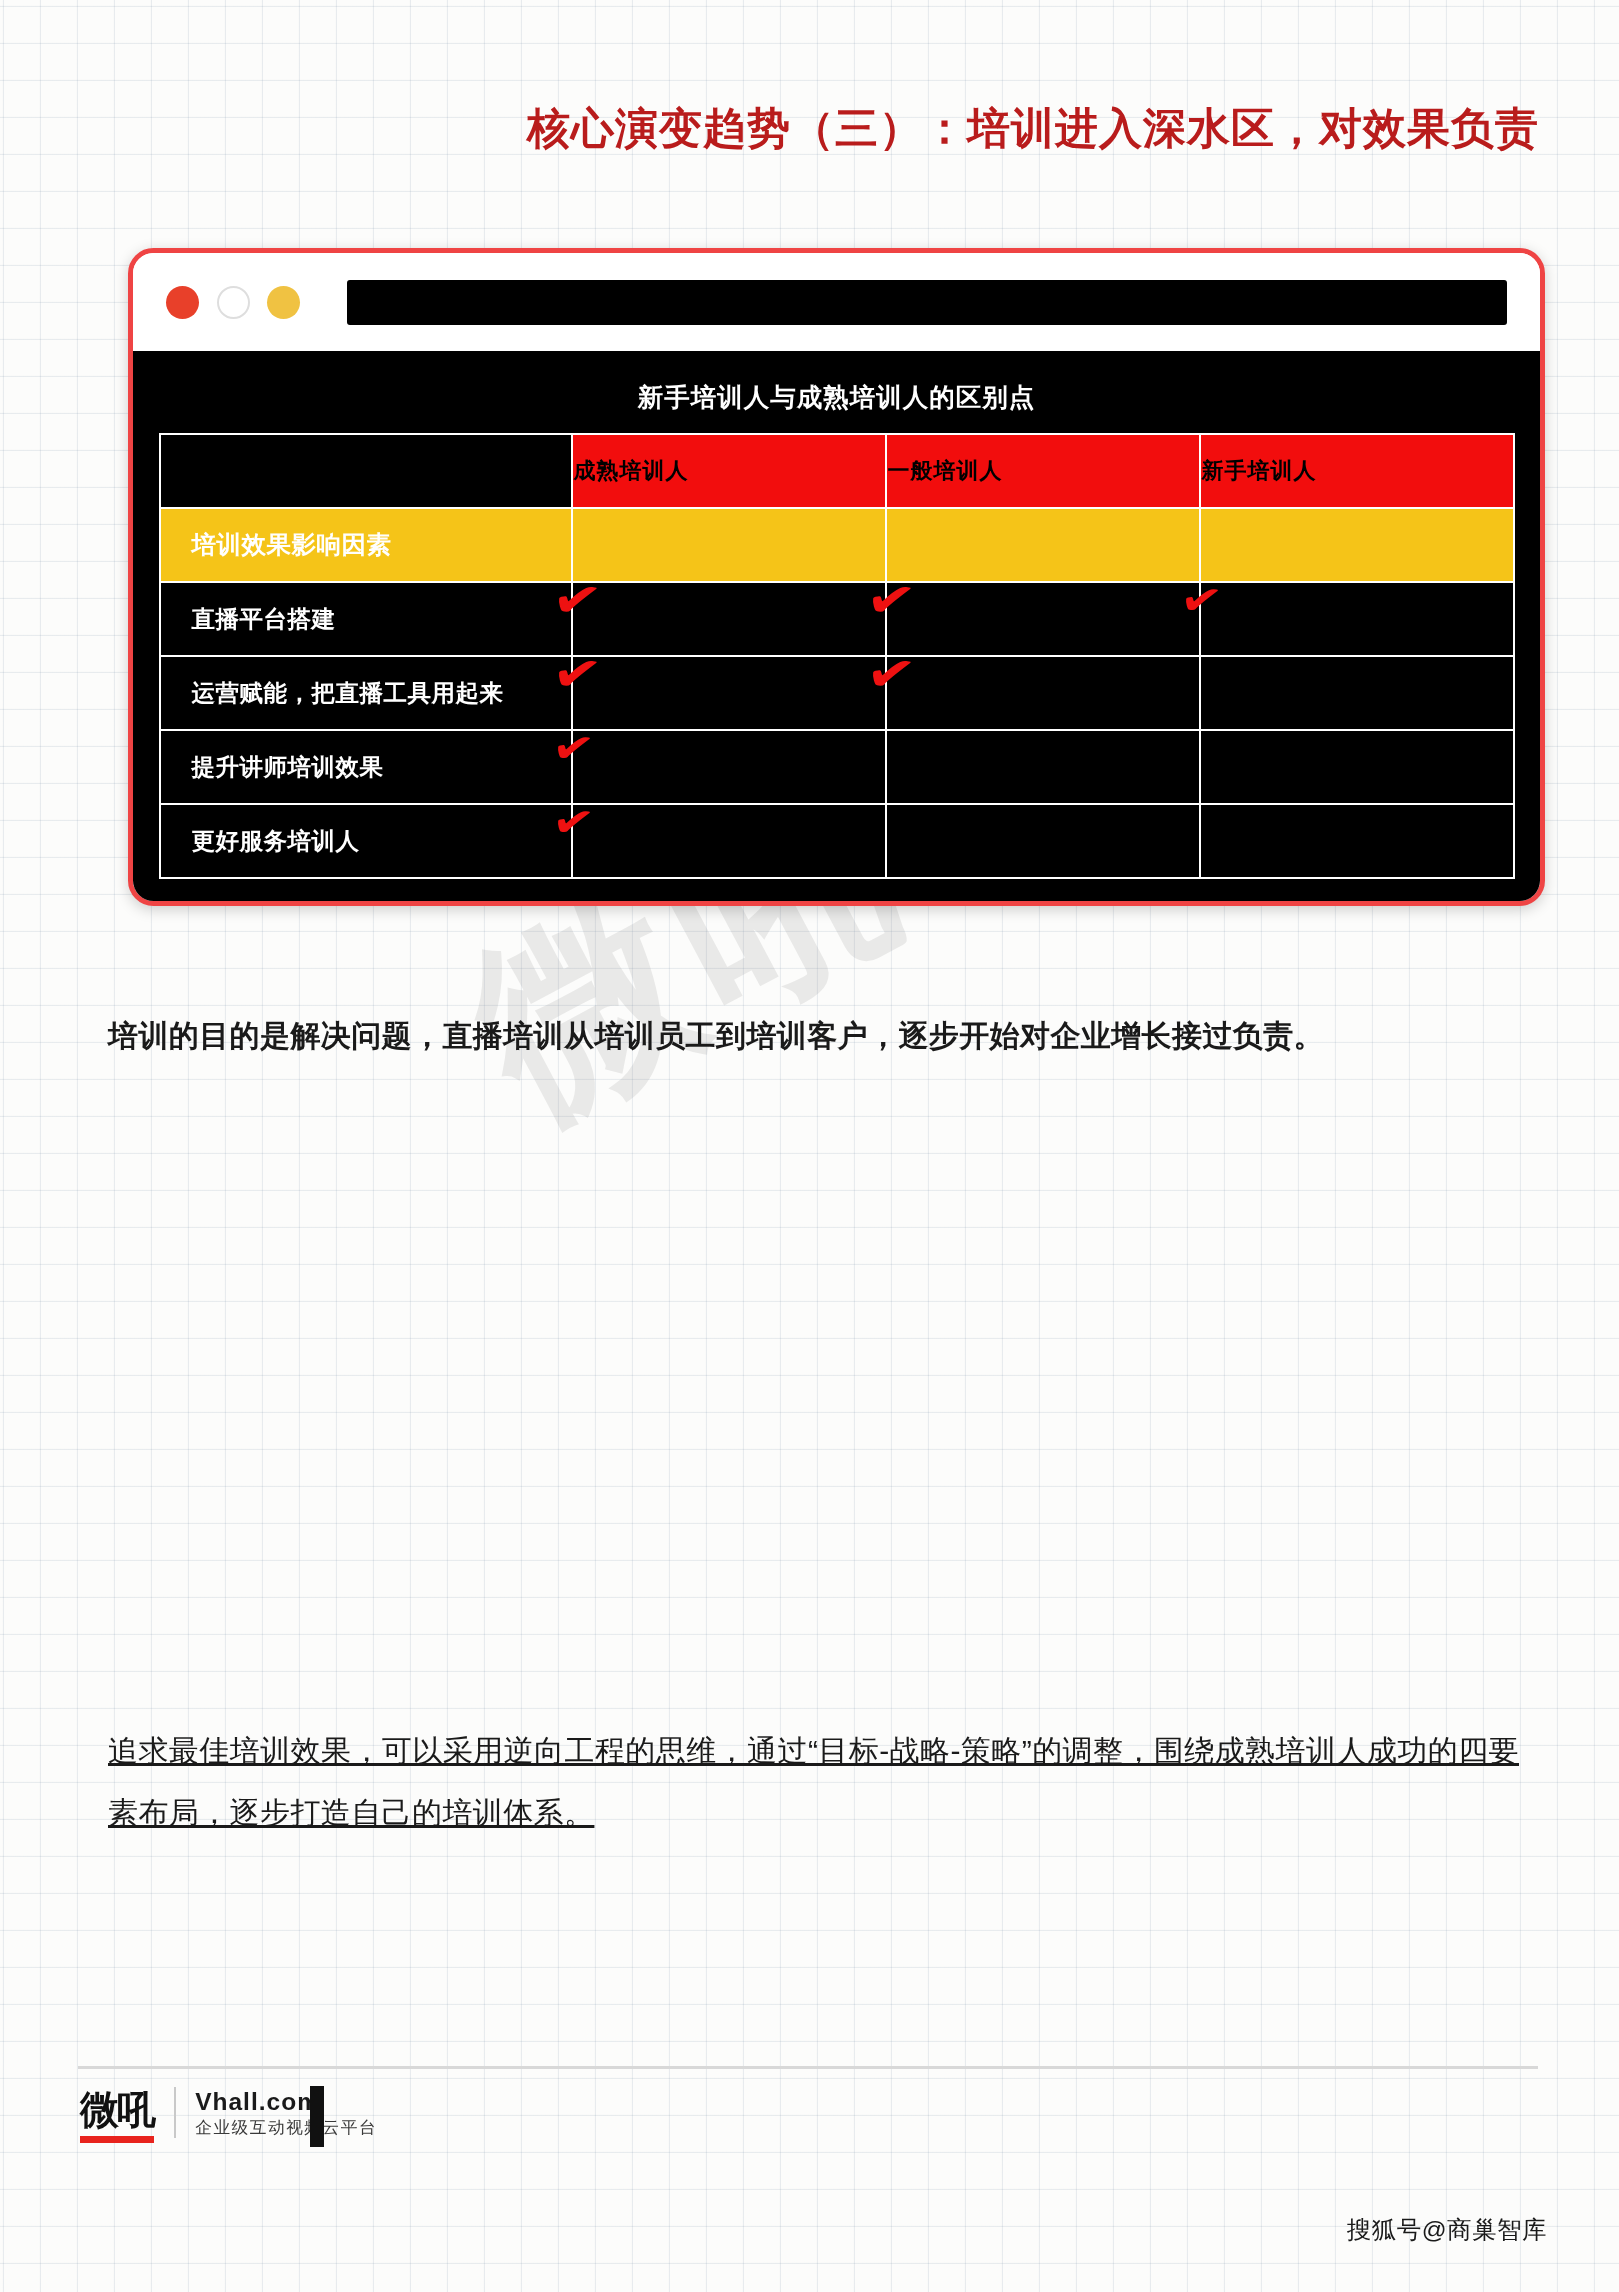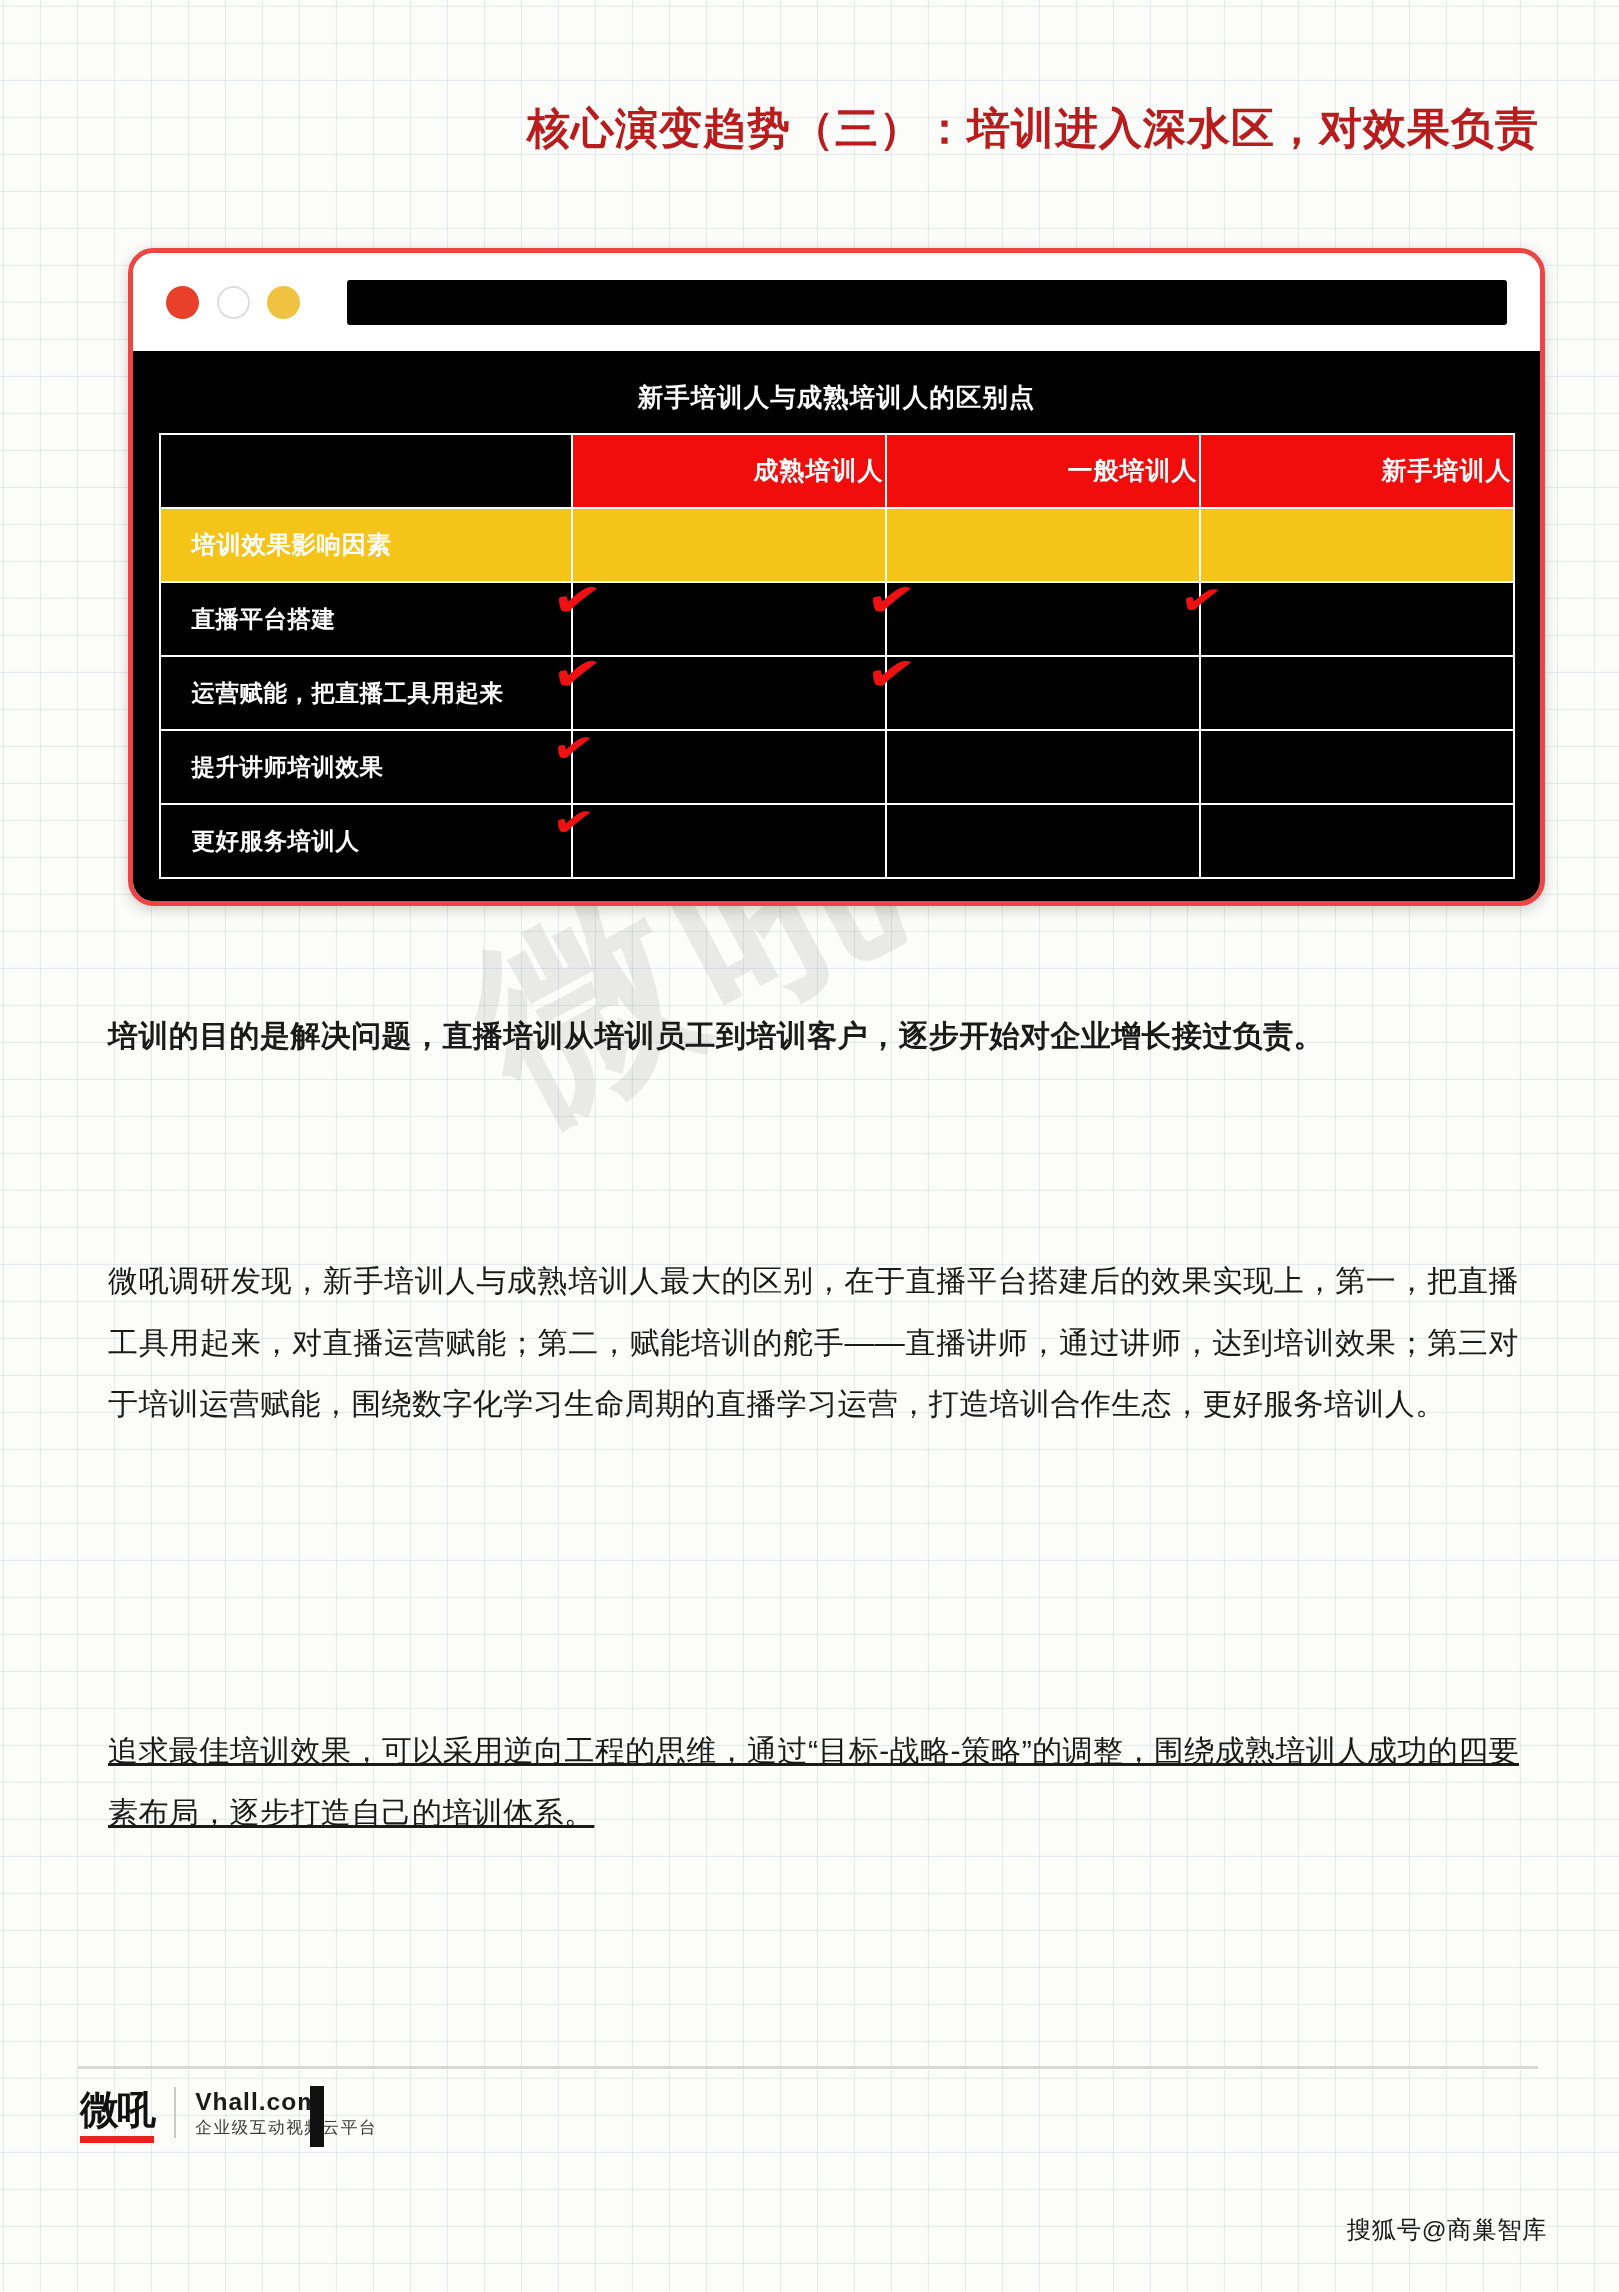--- a/index.html
+++ b/index.html
@@ -103,24 +103,24 @@
     table-layout: fixed;
   }
   table.cmp td, table.cmp th {
     border: 2px solid #ffffff;
     height: 74px;
     box-sizing: border-box;
   }
   .hdr-blank { background: #000000; width: 412px; }
   .hdr-red {
     background: #f20d0d;
-    color: #ffffff;
-    font-size: 25px;
-    font-weight: bold;
-    text-align: right;
+    color: #000000;
+    font-size: 22px;
+    font-weight: bold;
+    text-align: left;
     letter-spacing: 1px;
   }
   .row-label {
     color: #ffffff;
     font-size: 23.5px;
     font-weight: bold;
     padding-left: 31px;
     background: #000000;
     letter-spacing: 0.5px;
   }
@@ -313,21 +313,20 @@
               </td>
             <td class="cell"></td>
             <td class="cell"></td>
           </tr>
         </tbody>
       </table>
     </div>
   </div>
 
   <div class="body-text" id="p1">培训的目的是解决问题，直播培训从培训员工到培训客户，逐步开始对企业增长接过负责。</div>
-  <div class="body-text" id="p2">微吼调研发现，新手培训人与成熟培训人最大的区别，在于直播平台搭建后的效果实现上，第一，把直播工具用起来，对直播运营赋能；第二，赋能培训的舵手——直播讲师，通过讲师，达到培训效果；第三对于培训运营赋能，围绕数字化学习生命周期的直播学习运营，打造培训合作生态，更好服务培训人。</div>
   <div class="body-text" id="p3">追求最佳培训效果，可以采用逆向工程的思维，通过“目标-战略-策略”的调整，围绕成熟培训人成功的四要素布局，逐步打造自己的培训体系。</div>
 
   <div class="footer-rule"></div>
 
   <div class="footer-logo">
     <div class="logo-mark">
       <span>微吼</span>
       <span class="logo-underline"></span>
     </div>
     <div class="logo-divider"></div>

